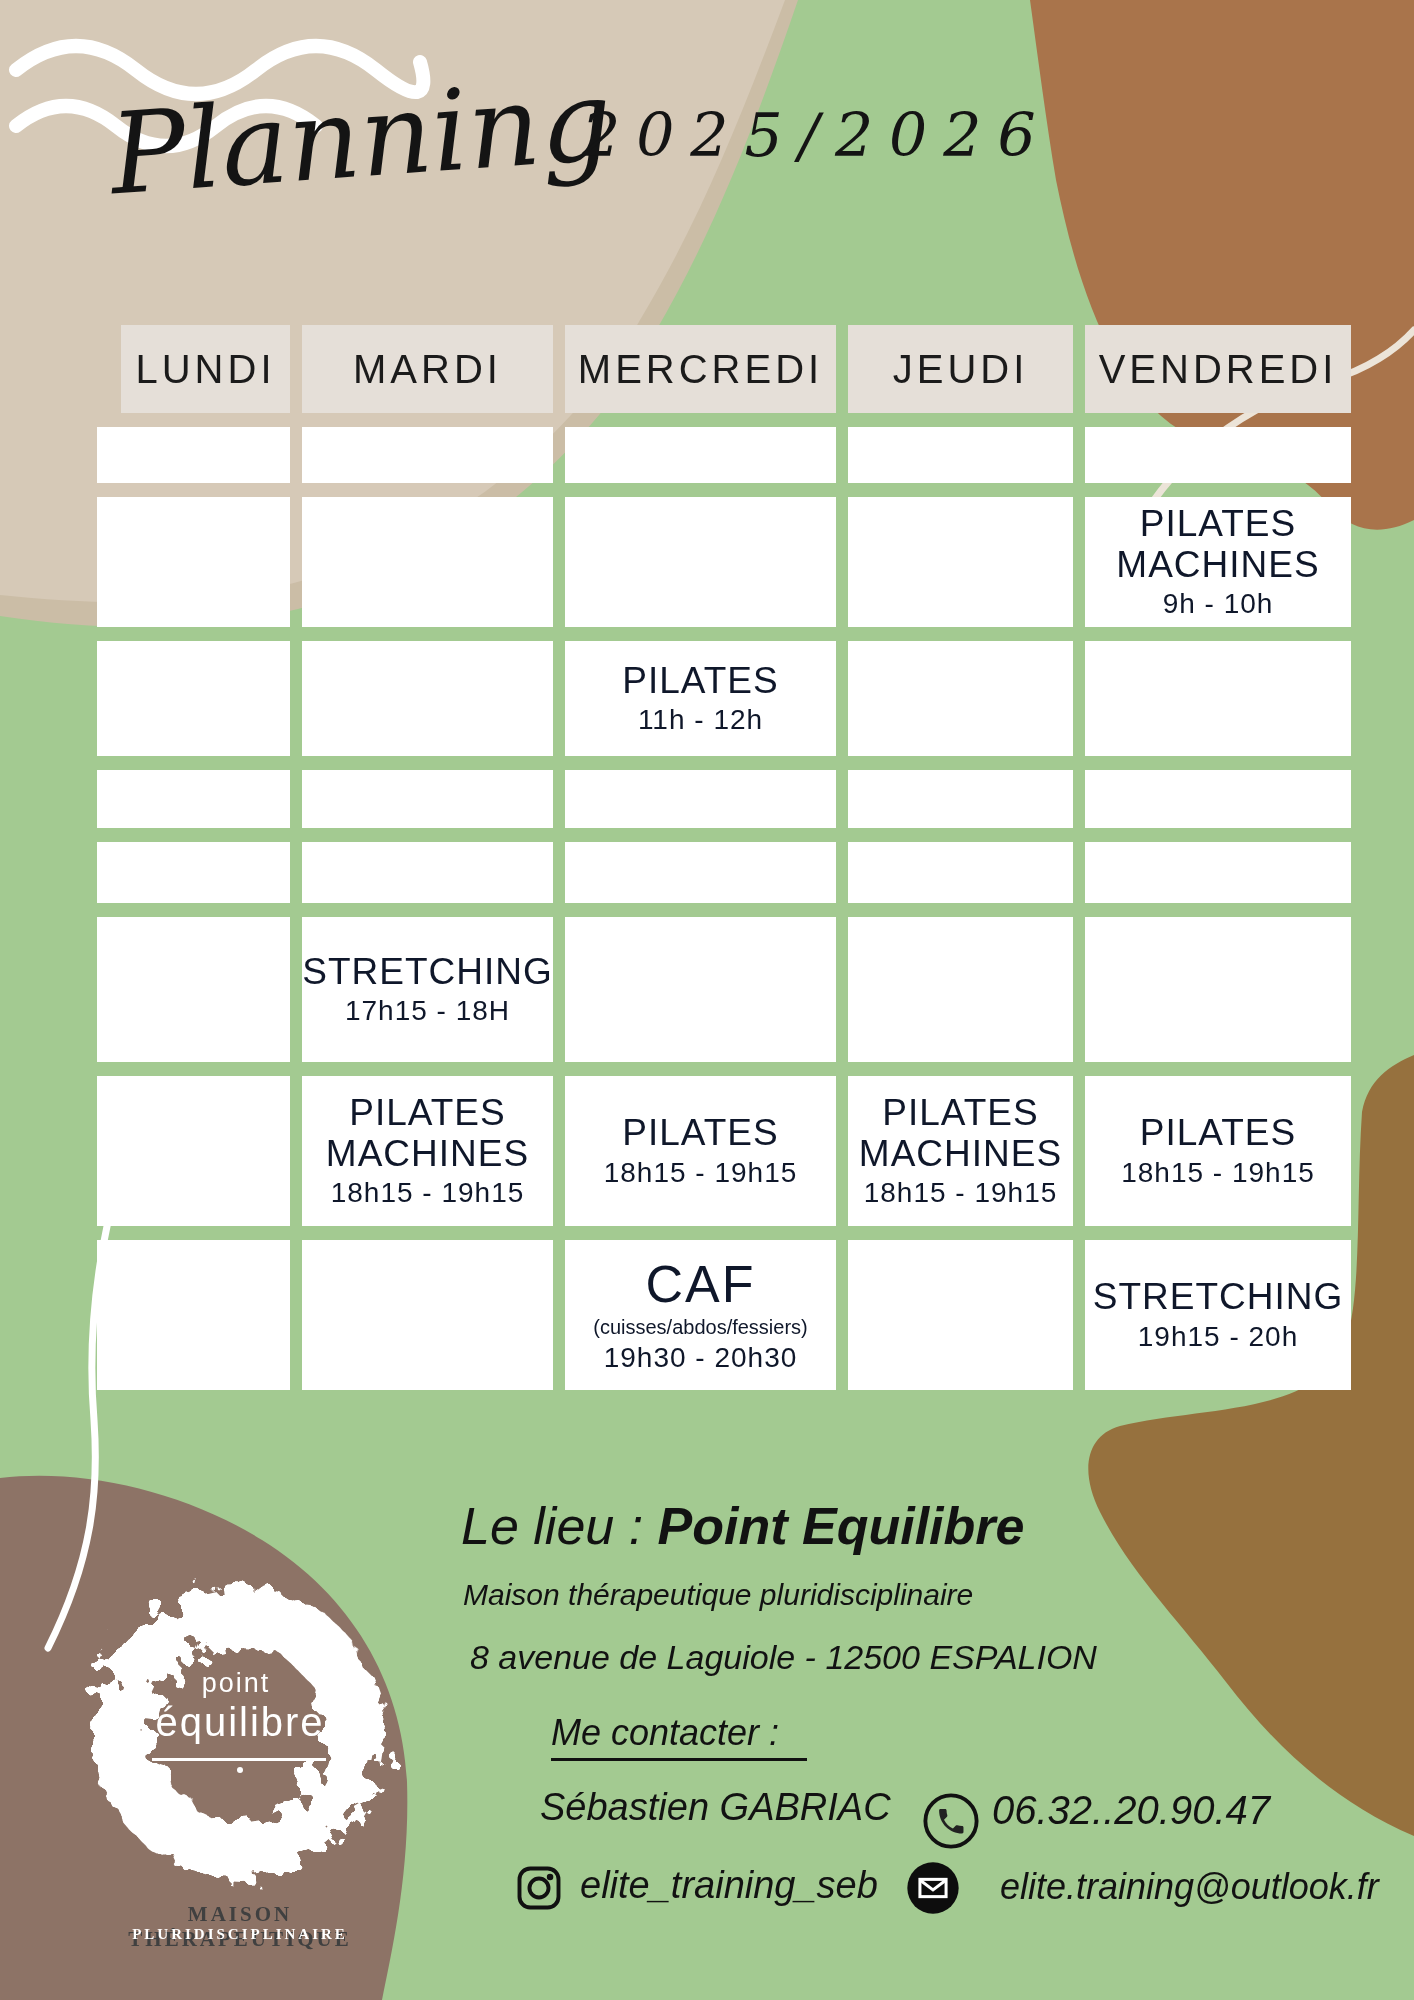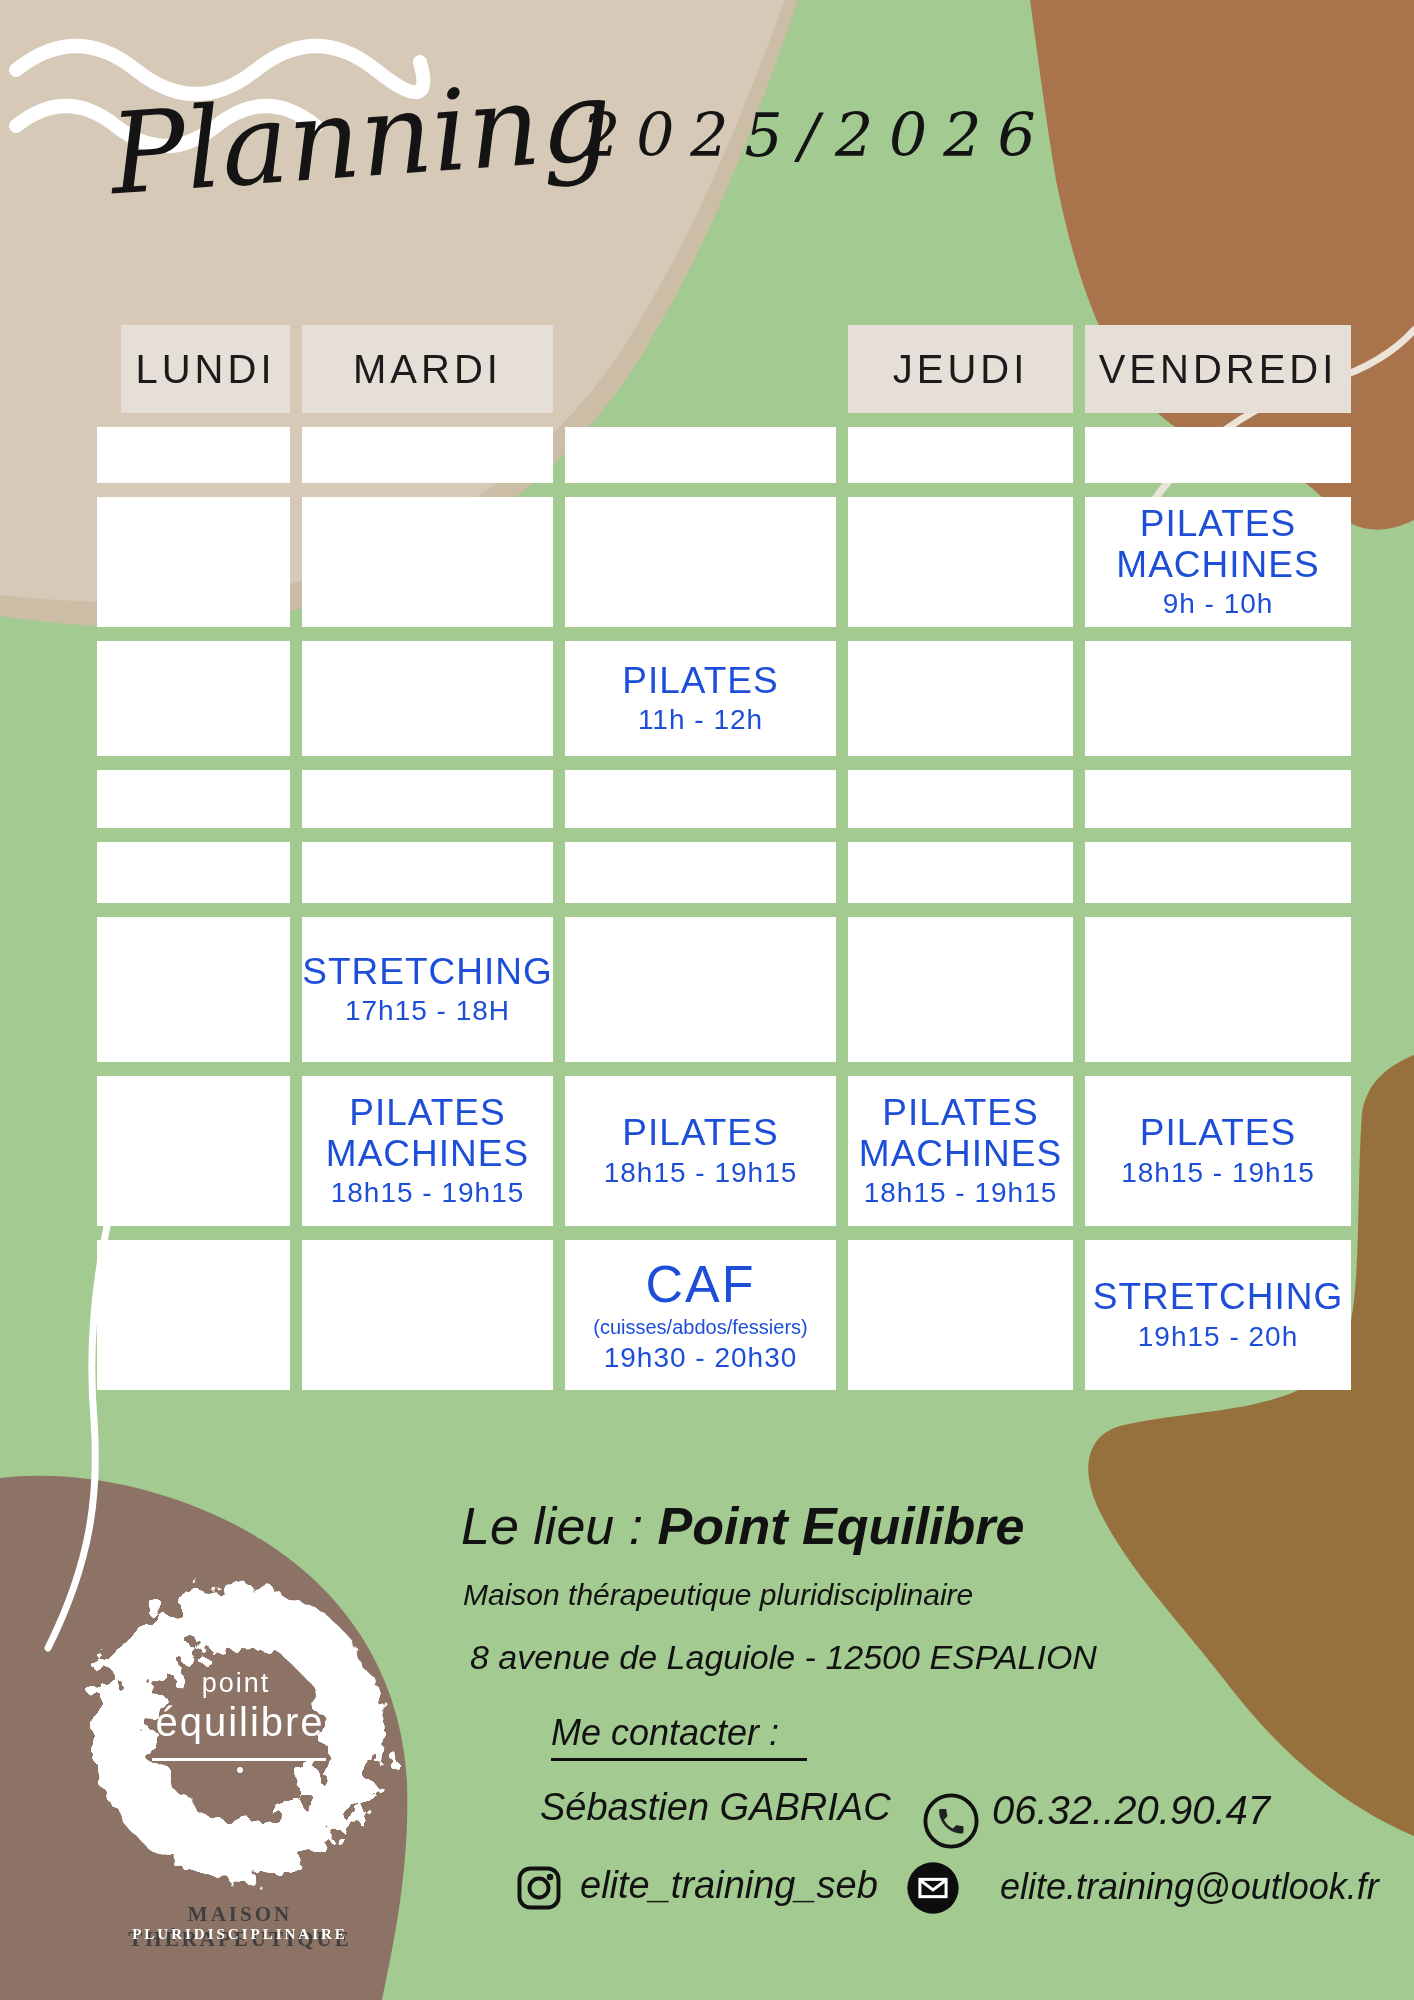--- a/index.html
+++ b/index.html
@@ -12,21 +12,21 @@
   .title-years{position:absolute;left:582px;top:100px;font-family:"DejaVu Serif",serif;
     font-style:italic;font-size:60px;letter-spacing:16px;color:#141414;white-space:nowrap;}
   
   .table{position:absolute;left:97px;top:325px;width:1254px;display:grid;
     grid-template-columns:193px 251px 271px 225px 266px;
     grid-template-rows:88px 56px 130px 115px 58px 61px 145px 150px 150px;
     column-gap:12px;row-gap:14px;}
   .day{background:#e5dfd8;display:flex;align-items:center;justify-content:center;
     font-size:40px;letter-spacing:4px;font-weight:300;color:#1b1b1b;}
   .cell{background:#ffffff;display:flex;flex-direction:column;align-items:center;justify-content:center;
-    text-align:center;color:#1d4ed8;}
+    text-align:center;color:#0f172a;}
   .c-title{font-size:37px;font-weight:300;letter-spacing:1px;line-height:1.1;white-space:nowrap;}
   .c-title.big{font-size:52px;letter-spacing:2px;}
   .c-time{font-size:28px;font-weight:300;letter-spacing:1px;margin-top:3px;white-space:nowrap;}
   .c-note{font-size:20px;font-weight:300;margin-top:2px;white-space:nowrap;}
   
   .hand{font-family:"Liberation Sans",sans-serif;font-style:italic;color:#121212;white-space:nowrap;}
   .venue-heading{position:absolute;left:461px;top:1496px;font-size:52px;}
   .venue-heading b{font-weight:bold;}
   .venue-line1{position:absolute;left:463px;top:1578px;font-size:30px;}
   .venue-line2{position:absolute;left:470px;top:1638px;font-size:34px;}
@@ -75,20 +75,21 @@
       <path d="M16,126 Q66,86 116,126 T216,126 T316,126"></path>
     </g>
   </svg>
 
   <div class="title-script">Planning</div>
   <div class="title-years">2025/2026</div>
 
   <div class="table">
       <div class="day" style="grid-area: 1 / 1; margin-left: 24px;">LUNDI</div>
       <div class="day" style="grid-area: 1 / 2;">MARDI</div>
+      <div class="day" style="grid-area: 1 / 3;">MERCREDI</div>
       <div class="day" style="grid-area: 1 / 4;">JEUDI</div>
       <div class="day" style="grid-area: 1 / 5;">VENDREDI</div>
       <div class="cell" style="grid-area: 2 / 1;"></div>
       <div class="cell" style="grid-area: 2 / 2;"></div>
       <div class="cell" style="grid-area: 2 / 3;"></div>
       <div class="cell" style="grid-area: 2 / 4;"></div>
       <div class="cell" style="grid-area: 2 / 5;"></div>
       <div class="cell" style="grid-area: 3 / 1;"></div>
       <div class="cell" style="grid-area: 3 / 2;"></div>
       <div class="cell" style="grid-area: 3 / 3;"></div>

